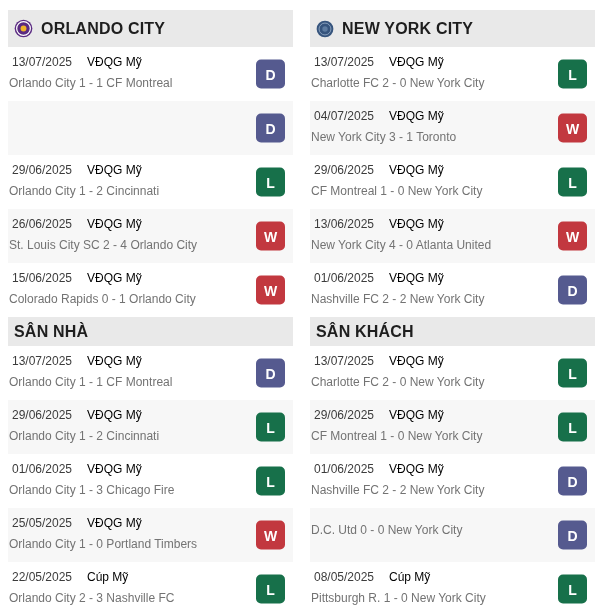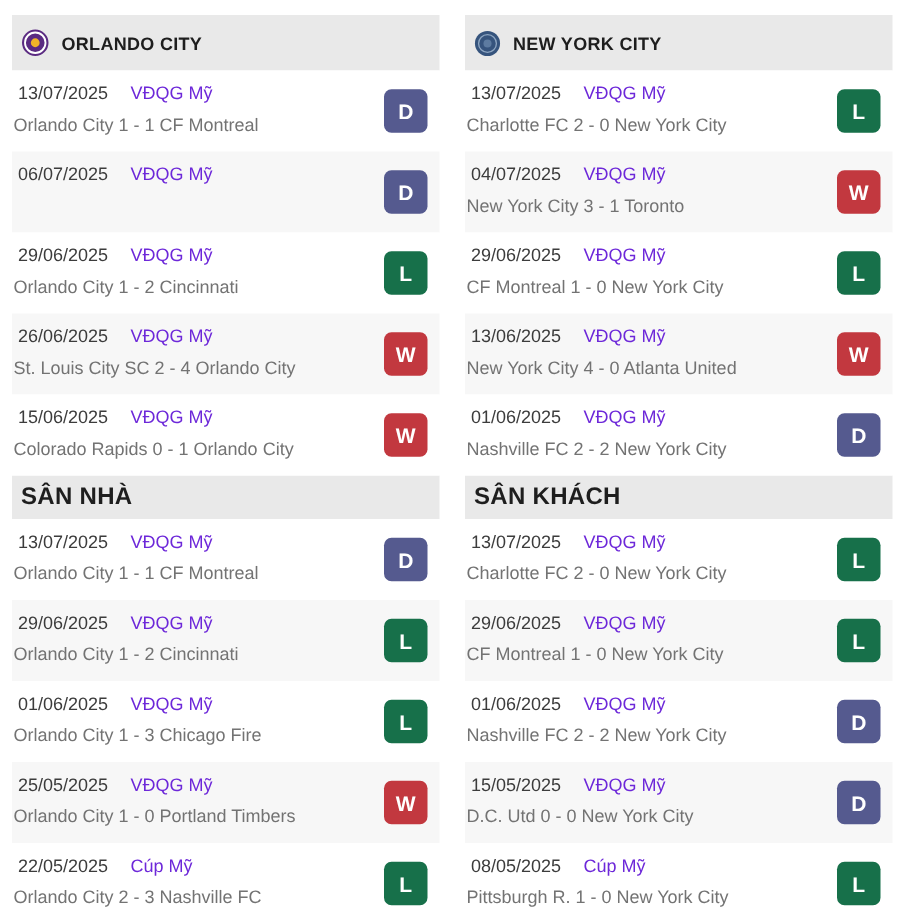--- a/index.html
+++ b/index.html
@@ -6,32 +6,32 @@
   body {
     width:603px; height:607px; background:#ffffff;
     font-family:"Liberation Sans", sans-serif;
     -webkit-font-smoothing:antialiased;
   }
   .wrap { padding:10px 8px 0 8px; display:flex; gap:17px; }
   .col { flex:1; min-width:0; }
   .col-header {
     height:37px; background:#e9e9e9;
     display:flex; align-items:center; gap:8px;
-    padding-left:6px; font-weight:bold; font-size:12px;
+    padding-left:6px; font-weight:bold; font-size:16px;
     color:#1e1e1e; letter-spacing:.2px;
   }
   .logo { display:flex; align-items:center; }
   .row {
     position:relative; height:54px; box-sizing:border-box;
     padding:8px 44px 0 1px; background:#ffffff;
   }
   .row.alt { background:#f7f7f7; }
   .line1 { font-size:12px; color:#3c3c3c; white-space:nowrap; }
   .date { display:inline-block; min-width:66px;text-align:center; }
-  .league { color:#6d28d9; margin-left:12px; }
+  .league { color:#000000; margin-left:12px; }
   .match { font-size:12px; color:#737373; margin-top:7px; white-space:nowrap; }
   .badge {
     position:absolute; right:8px; top:50%; transform:translateY(-50%);
     width:29px; height:29px; border-radius:5px;
     display:flex; align-items:center; justify-content:center;
     color:#ffffff; font-weight:bold; font-size:14px;
     background:#888;
   }
   .section-bar {
     height:29px; background:#e9e9e9;
@@ -55,21 +55,20 @@
       </span>
       <span>ORLANDO CITY</span>
     </div>
 
     <div class="row">
       <div class="line1"><span class="date">13/07/2025</span><span class="league">VĐQG Mỹ</span></div>
       <div class="match">Orlando City 1 - 1 CF Montreal</div>
       <span class="badge" style="background: rgb(85, 90, 143);">D</span>
     </div>
     <div class="row alt">
-      <div class="line1"><span class="date">06/07/2025</span><span class="league">VĐQG Mỹ</span></div>
       <span class="badge" style="background: rgb(85, 90, 143);">D</span>
     </div>
     <div class="row">
       <div class="line1"><span class="date">29/06/2025</span><span class="league">VĐQG Mỹ</span></div>
       <div class="match">Orlando City 1 - 2 Cincinnati</div>
       <span class="badge" style="background: rgb(23, 112, 74);">L</span>
     </div>
     <div class="row alt">
       <div class="line1"><span class="date">26/06/2025</span><span class="league">VĐQG Mỹ</span></div>
       <div class="match">St. Louis City SC 2 - 4 Orlando City</div>
@@ -163,21 +162,20 @@
       <div class="line1"><span class="date">29/06/2025</span><span class="league">VĐQG Mỹ</span></div>
       <div class="match">CF Montreal 1 - 0 New York City</div>
       <span class="badge" style="background: rgb(23, 112, 74);">L</span>
     </div>
     <div class="row">
       <div class="line1"><span class="date">01/06/2025</span><span class="league">VĐQG Mỹ</span></div>
       <div class="match">Nashville FC 2 - 2 New York City</div>
       <span class="badge" style="background: rgb(85, 90, 143);">D</span>
     </div>
     <div class="row alt">
-      <div class="line1"><span class="date">15/05/2025</span><span class="league">VĐQG Mỹ</span></div>
       <div class="match">D.C. Utd 0 - 0 New York City</div>
       <span class="badge" style="background: rgb(85, 90, 143);">D</span>
     </div>
     <div class="row">
       <div class="line1"><span class="date">08/05/2025</span><span class="league">Cúp Mỹ</span></div>
       <div class="match">Pittsburgh R. 1 - 0 New York City</div>
       <span class="badge" style="background: rgb(23, 112, 74);">L</span>
     </div>
   </div>
 

